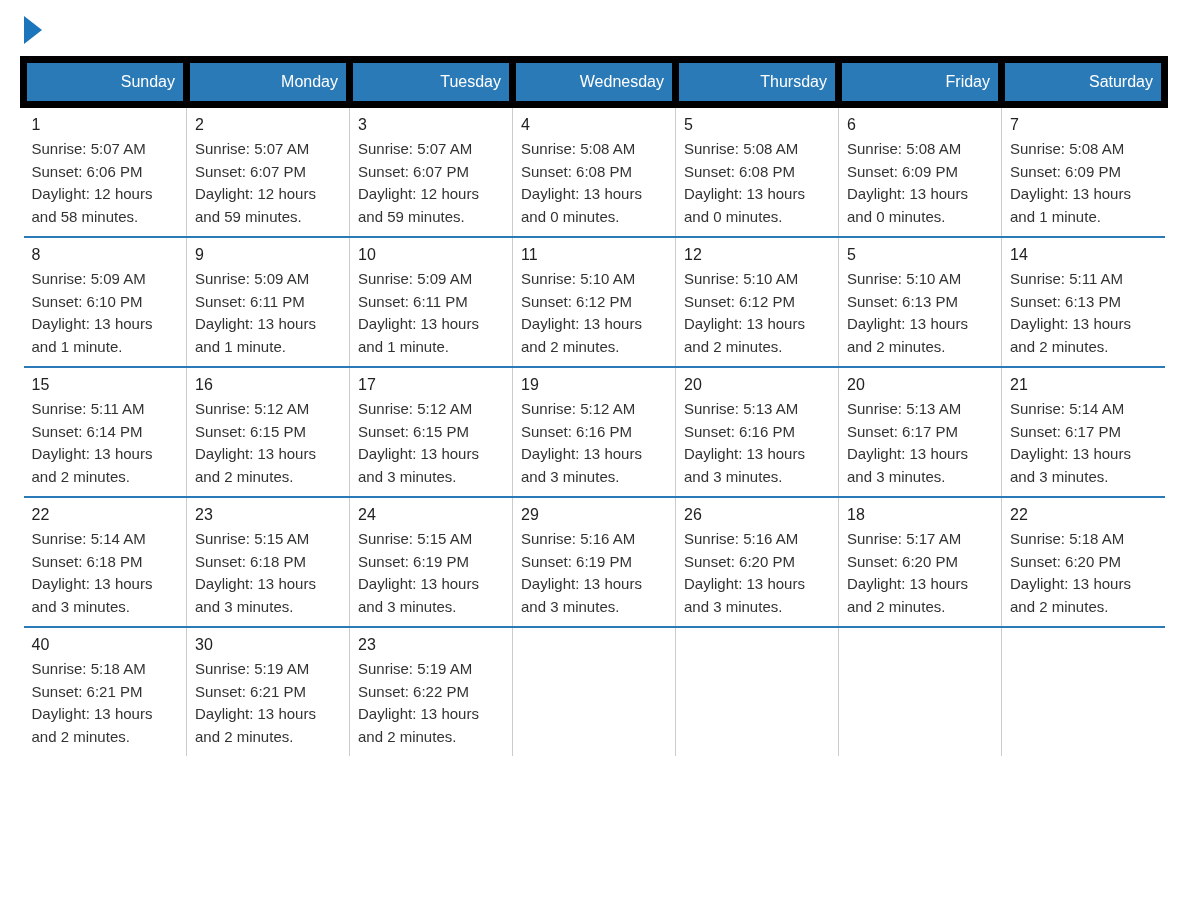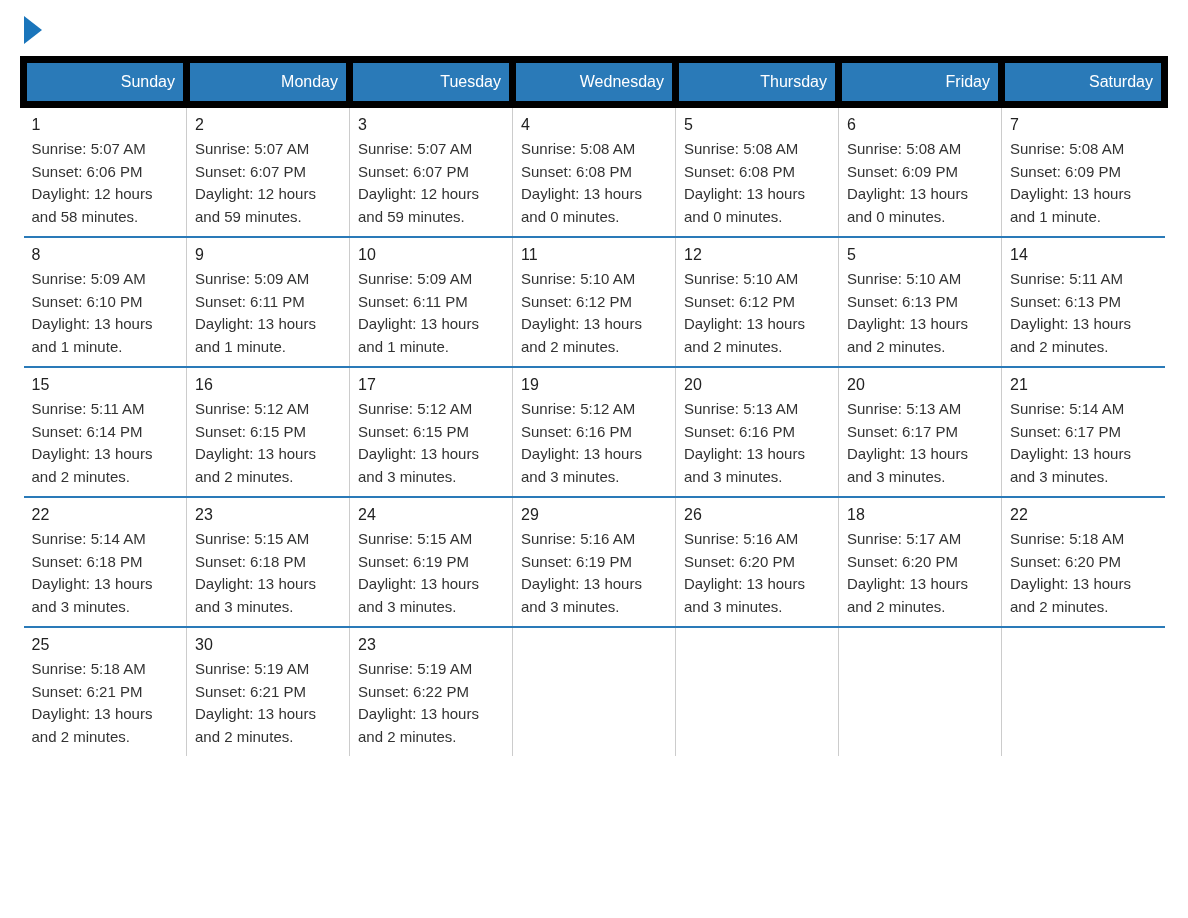--- a/index.html
+++ b/index.html
@@ -251,21 +251,21 @@
           <span class="day-num">18</span>
           <div class="day-info">Sunrise: 5:17 AM<br>Sunset: 6:20 PM<br>Daylight: 13 hours and 2 minutes.</div>
         </td>
         <td>
           <span class="day-num">22</span>
           <div class="day-info">Sunrise: 5:18 AM<br>Sunset: 6:20 PM<br>Daylight: 13 hours and 2 minutes.</div>
         </td>
       </tr>
       <tr>
         <td>
-          <span class="day-num">25</span>
+          <span class="day-num">40</span>
           <div class="day-info">Sunrise: 5:18 AM<br>Sunset: 6:21 PM<br>Daylight: 13 hours and 2 minutes.</div>
         </td>
         <td>
           <span class="day-num">30</span>
           <div class="day-info">Sunrise: 5:19 AM<br>Sunset: 6:21 PM<br>Daylight: 13 hours and 2 minutes.</div>
         </td>
         <td>
           <span class="day-num">23</span>
           <div class="day-info">Sunrise: 5:19 AM<br>Sunset: 6:22 PM<br>Daylight: 13 hours and 2 minutes.</div>
         </td>

